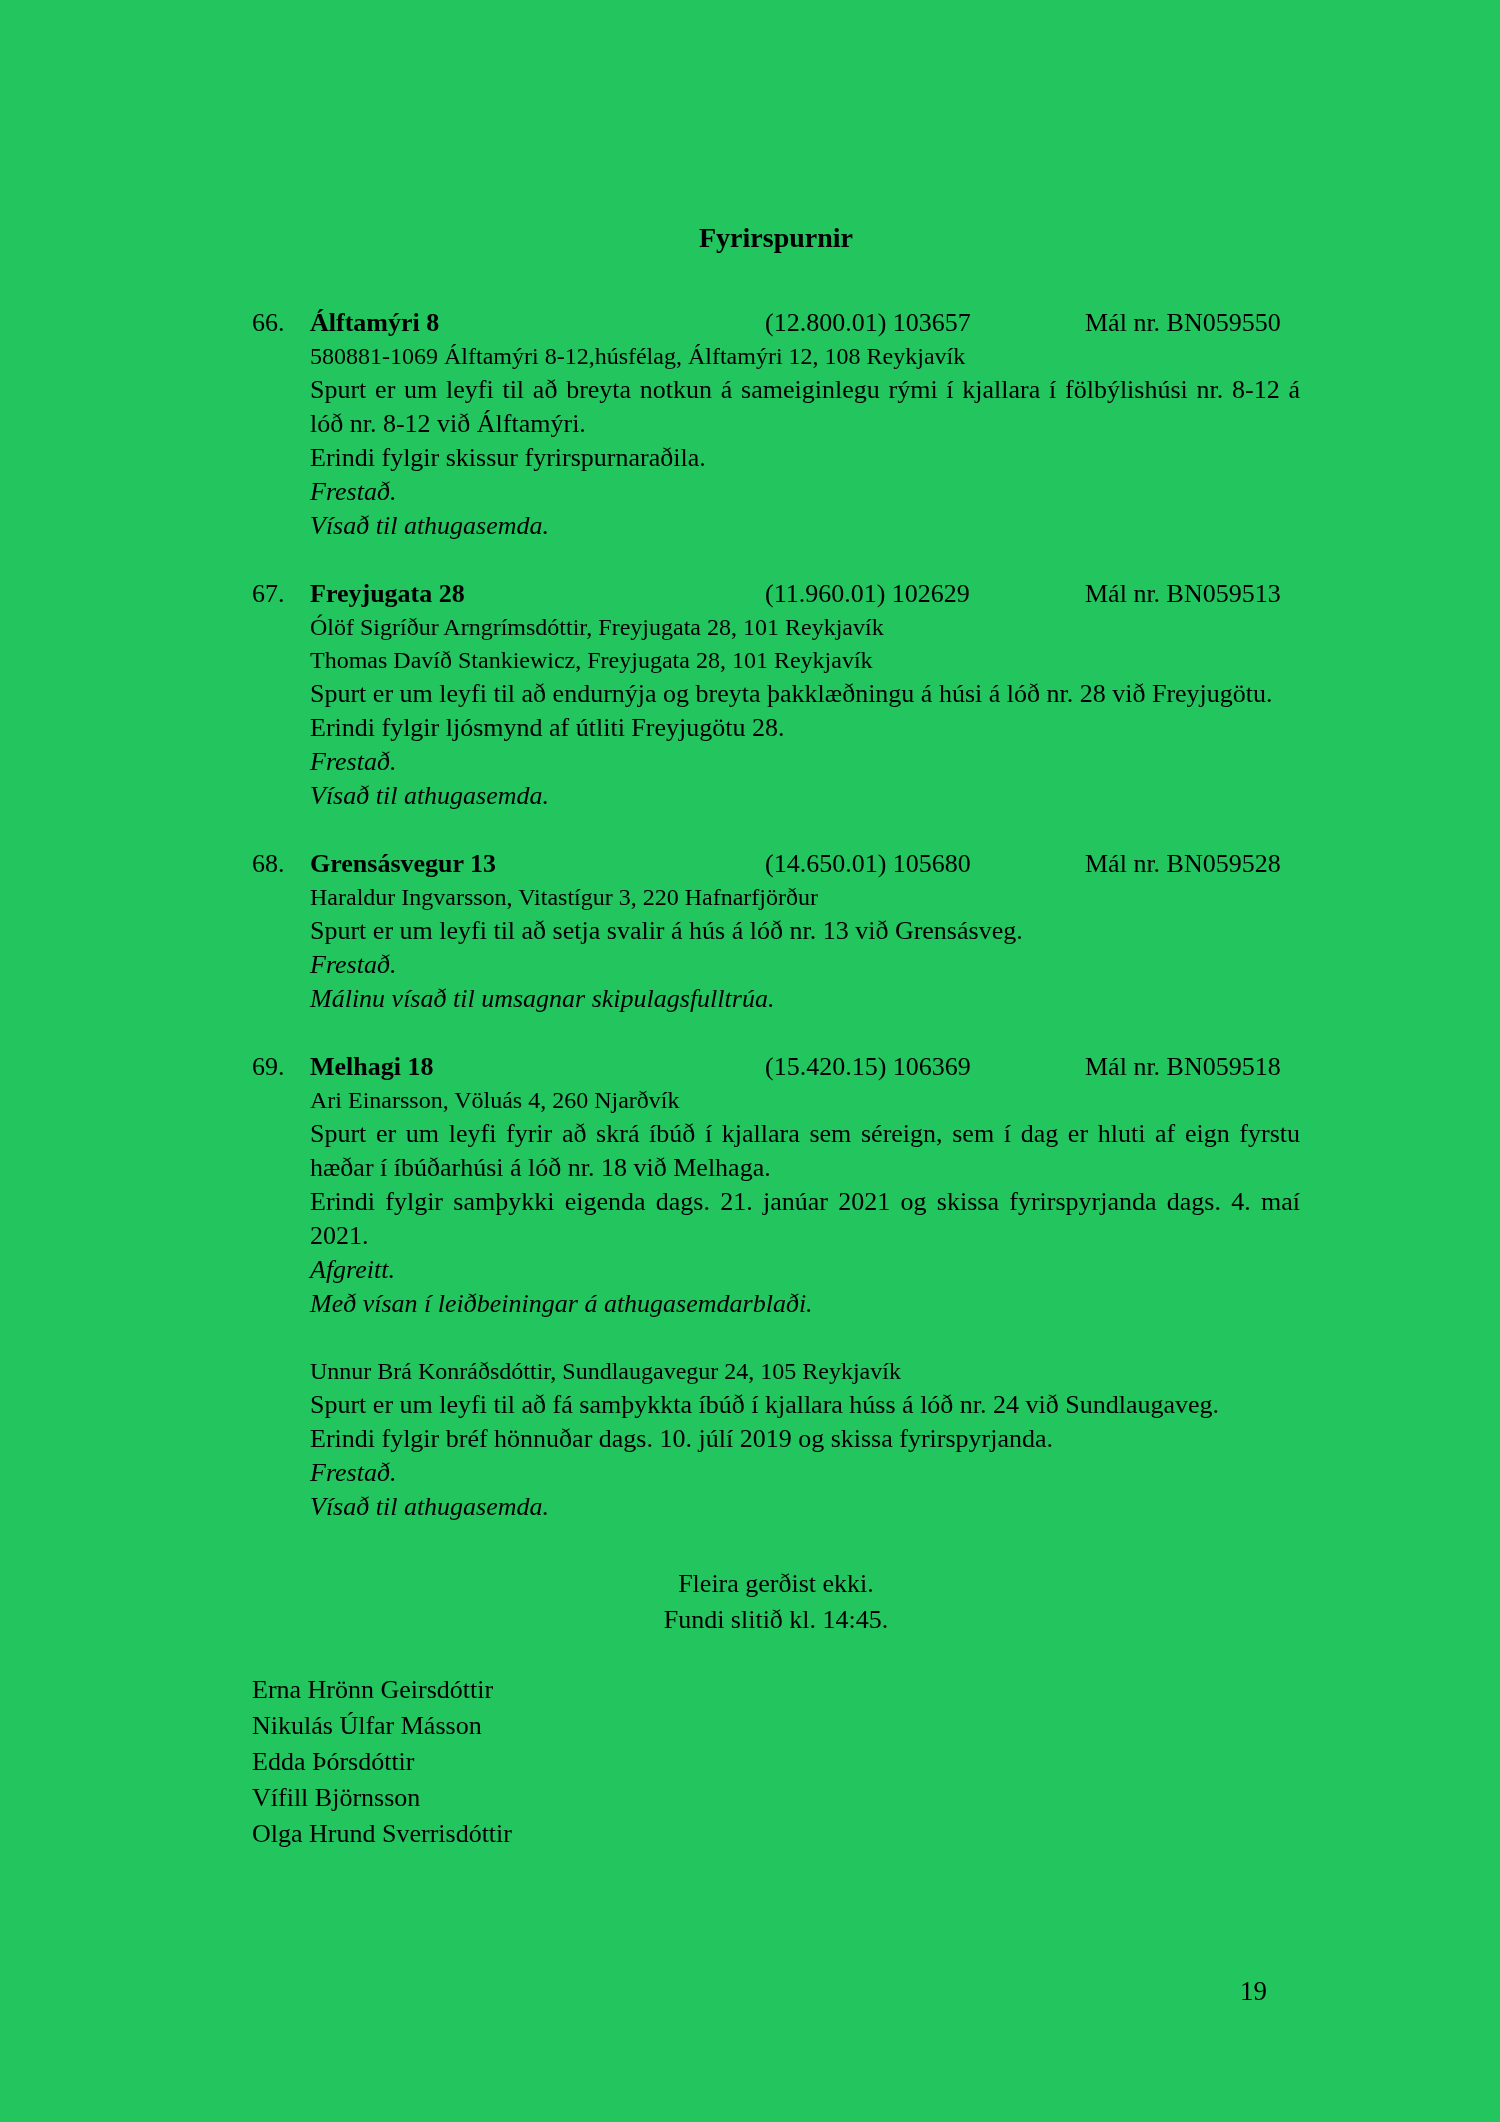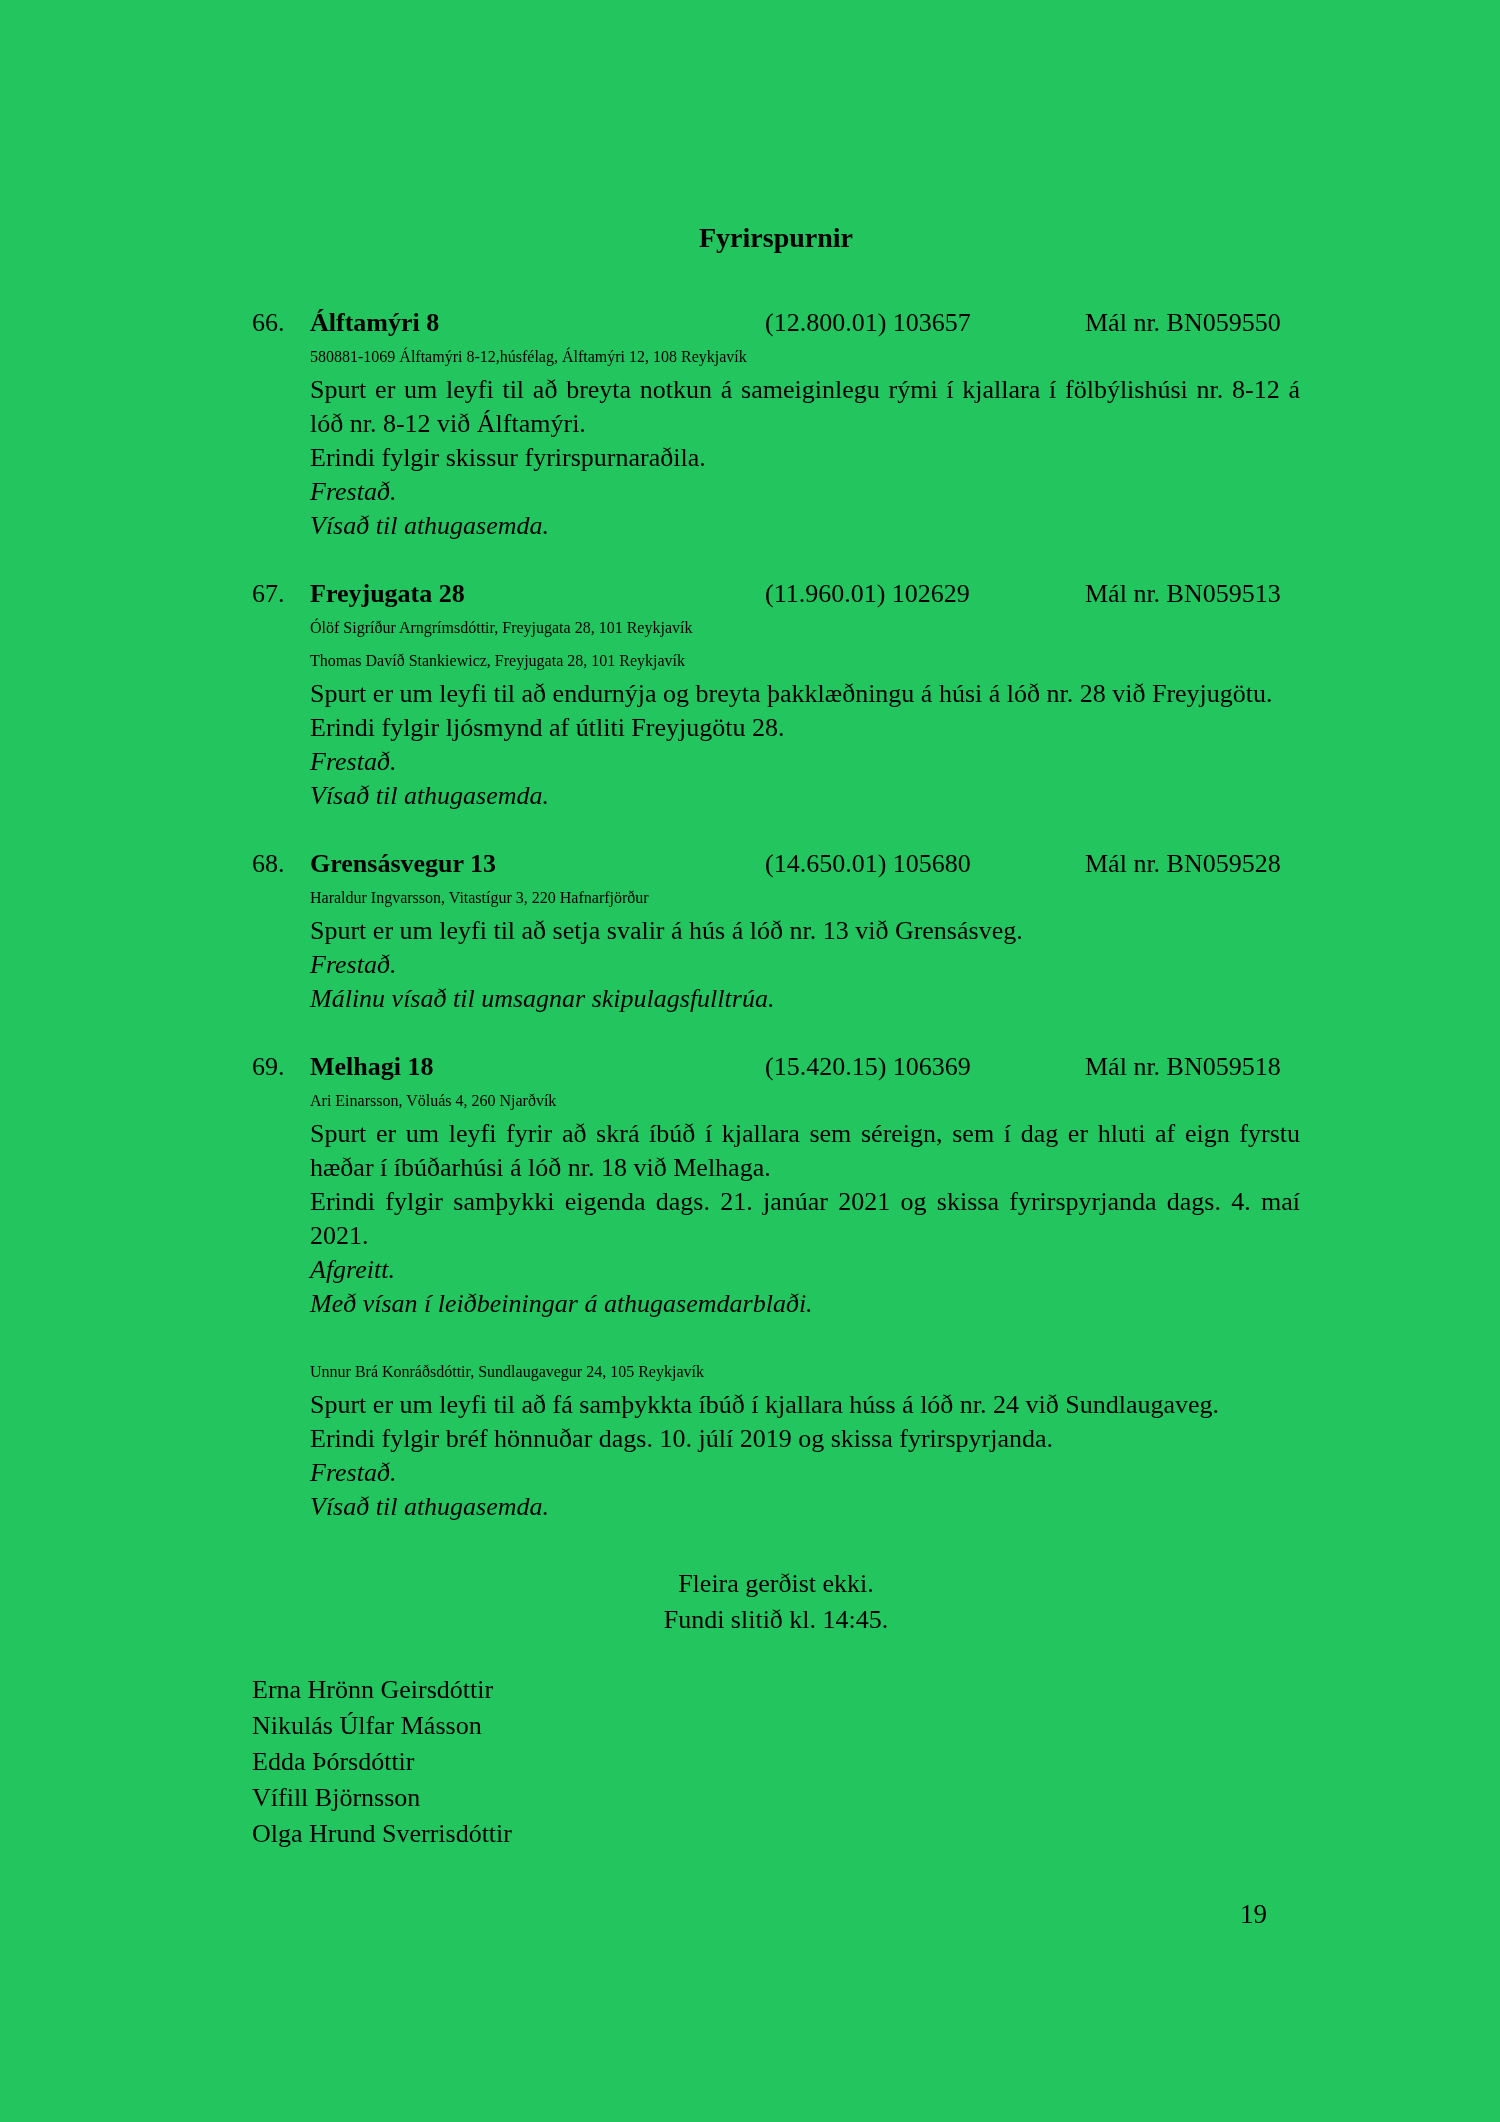--- a/index.html
+++ b/index.html
@@ -32,37 +32,37 @@
   }
   .case-num { width: 58px; flex: 0 0 58px; }
   .case-name { font-weight: bold; width: 455px; flex: 0 0 455px; }
   .case-ref { width: 320px; flex: 0 0 320px; }
   .case-id { flex: 1; }
   .case-body {
     padding-left: 58px;
     font-size: 26px;
     line-height: 34px;
   }
-  .party { font-size: 16px; line-height: 33px; }
+  .party { font-size: 24px; line-height: 33px; }
   .para { text-align: justify; }
   .dec { font-style: italic; }
   .closing {
     margin-top: 42px;
     text-align: center;
     font-size: 26px;
     line-height: 36px;
   }
   .signatures {
     margin-top: 34px;
     font-size: 26px;
     line-height: 36px;
   }
   .page-number {
     position: absolute;
-    top: 1899px;
+    top: 1976px;
     left: 1240px;
     font-size: 27px;
   }
 </style>
 </head>
 <body>
 
 <div class="page">
   <div class="content">
 

